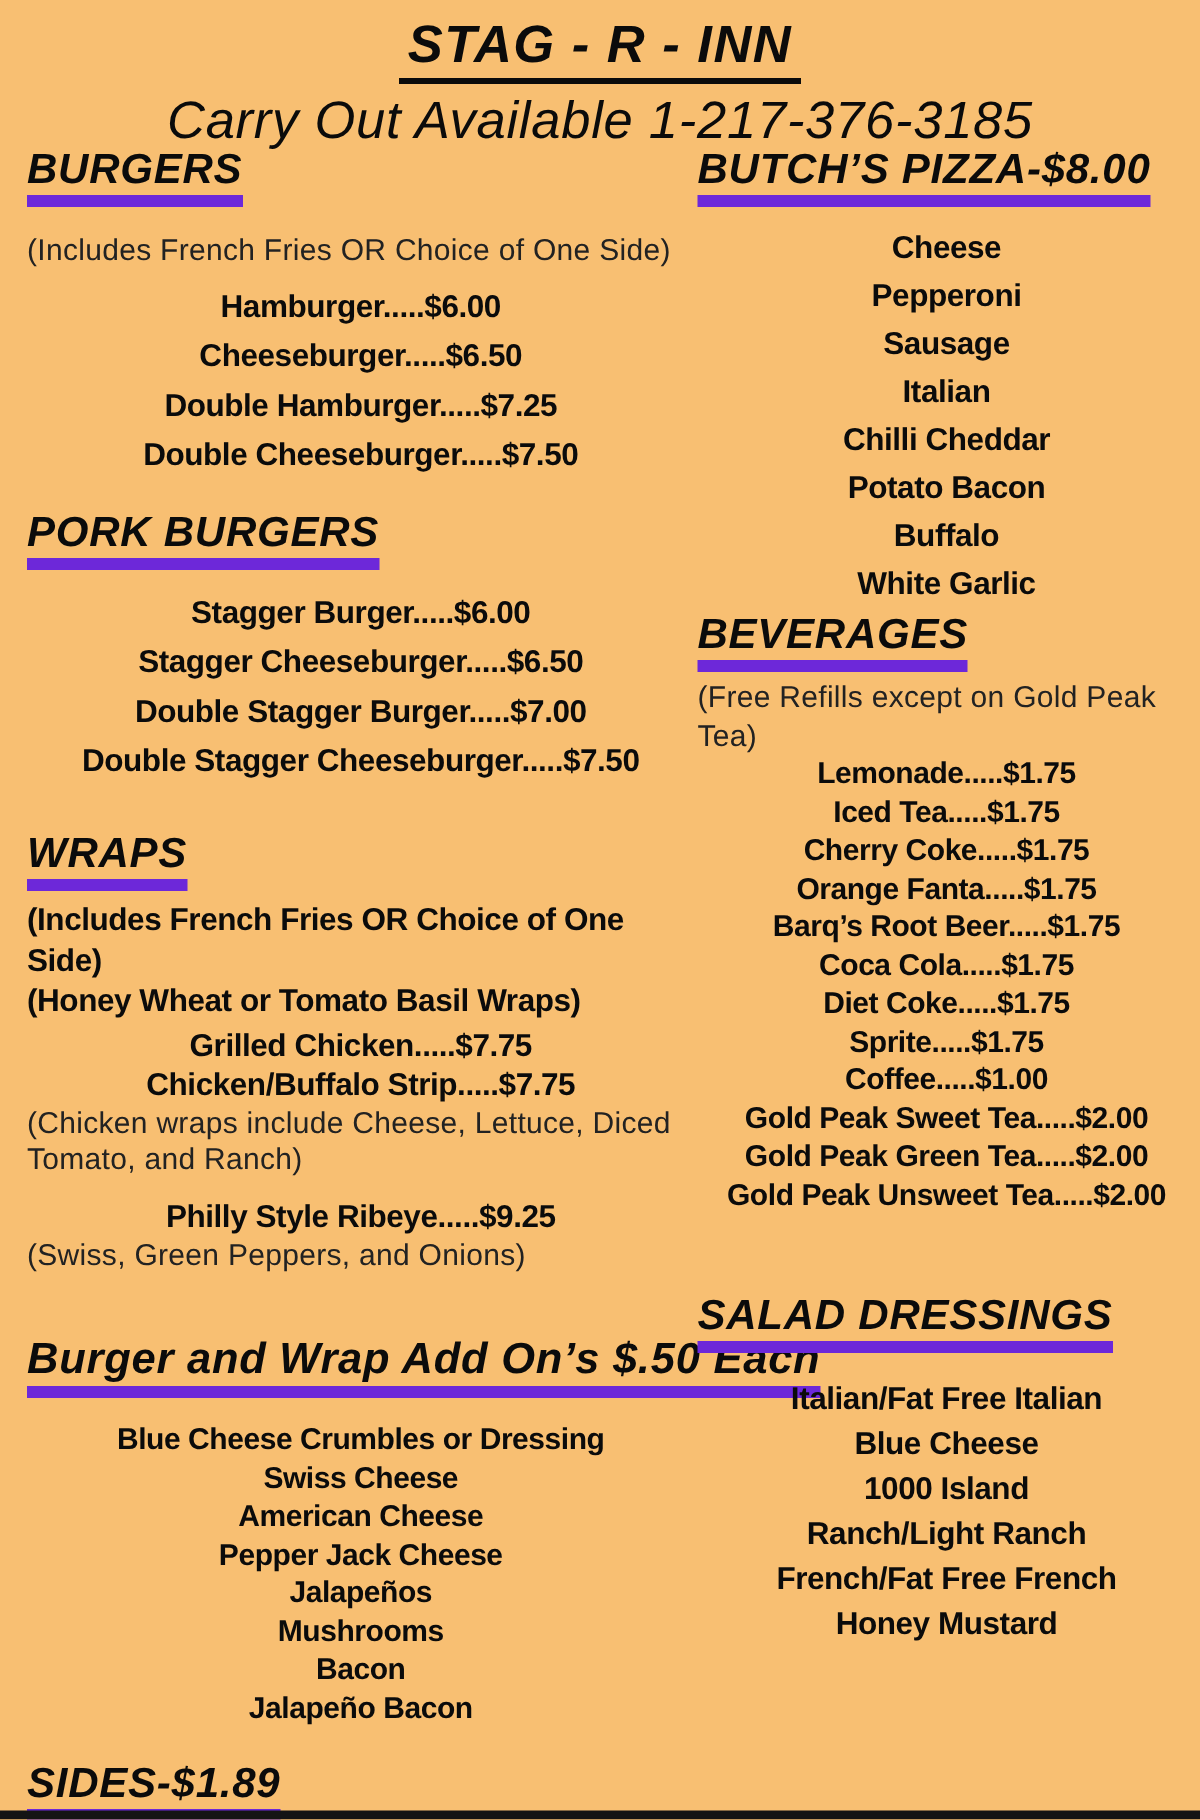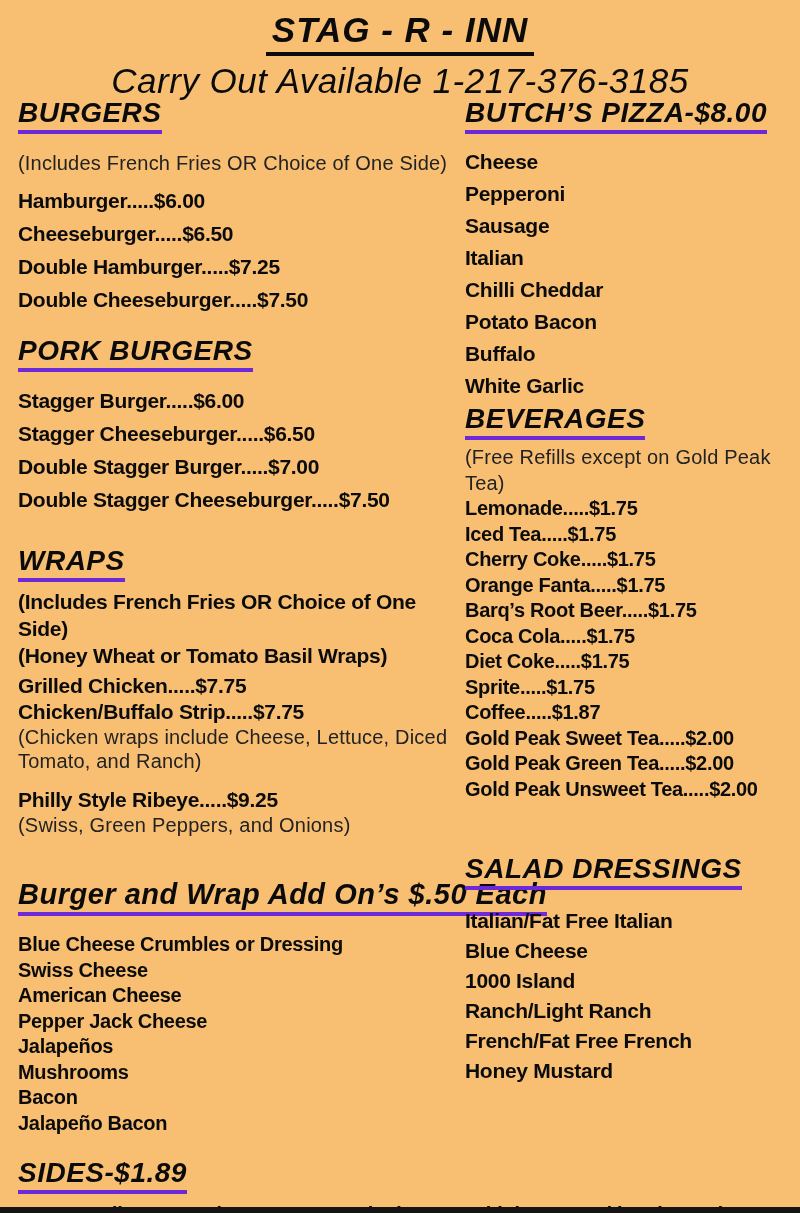--- a/index.html
+++ b/index.html
@@ -31,21 +31,21 @@
     letter-spacing: 0.5px;
   }
   .col-left  { position: absolute; left: 18px;  top: 96px;  width: 445px; }
   .col-right { position: absolute; left: 465px; top: 96px;  width: 332px; }
   .sec-heading {
     display: inline-block;
     font-size: 28px;
     font-weight: bold;
     font-style: italic;
     letter-spacing: 0.5px;
-    border-bottom: 4px solid #6d28d9;
+    border-bottom: 8px solid #6d28d9;
     padding-bottom: 1px;
     line-height: 33px;
     white-space: nowrap;
   }
   .big-heading { font-size: 29px; line-height: 34px; }
   .note {
     font-size: 20px;
     font-weight: normal;
     color: #222222;
     letter-spacing: 0.2px;
@@ -54,20 +54,21 @@
   .note-bold {
     font-size: 21px;
     font-weight: bold;
     line-height: 27px;
     letter-spacing: -0.3px;
   }
   .item {
     font-size: 21px;
     font-weight: bold;
     letter-spacing: -0.3px;
+    text-align: center;
   }
   .list-wide .item   { line-height: 33px; }
   .list-pizza .item  { line-height: 32px; }
   .list-tight .item  { line-height: 26px; }
   .list-addons .item { font-size: 20px; line-height: 25.5px; }
   .list-bev .item    { font-size: 20px; line-height: 25.5px; }
   .list-dress .item  { line-height: 30px; }
   .mb16 { margin-bottom: 16px; }
   .mb12 { margin-bottom: 12px; }
   .mb8  { margin-bottom: 8px; }
@@ -190,21 +191,21 @@
     <div class="note">(Free Refills except on Gold Peak Tea)</div>
     <div class="list-bev">
       <div class="item">Lemonade.....$1.75</div>
       <div class="item">Iced Tea.....$1.75</div>
       <div class="item">Cherry Coke.....$1.75</div>
       <div class="item">Orange Fanta.....$1.75</div>
       <div class="item">Barq’s Root Beer.....$1.75</div>
       <div class="item">Coca Cola.....$1.75</div>
       <div class="item">Diet Coke.....$1.75</div>
       <div class="item">Sprite.....$1.75</div>
-      <div class="item">Coffee.....$1.87</div>
+      <div class="item">Coffee.....$1.00</div>
       <div class="item">Gold Peak Sweet Tea.....$2.00</div>
       <div class="item">Gold Peak Green Tea.....$2.00</div>
       <div class="item">Gold Peak Unsweet Tea.....$2.00</div>
     </div>
   </div>
 
   <div class="mt50">
     <div class="sec-heading">SALAD DRESSINGS</div>
     <div class="mb16"></div>
     <div class="list-dress">

